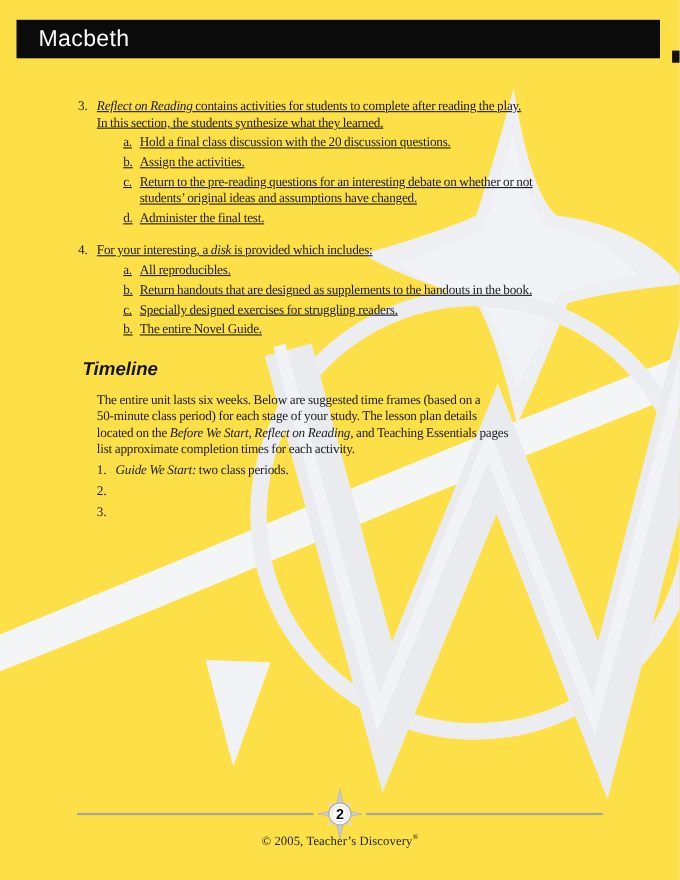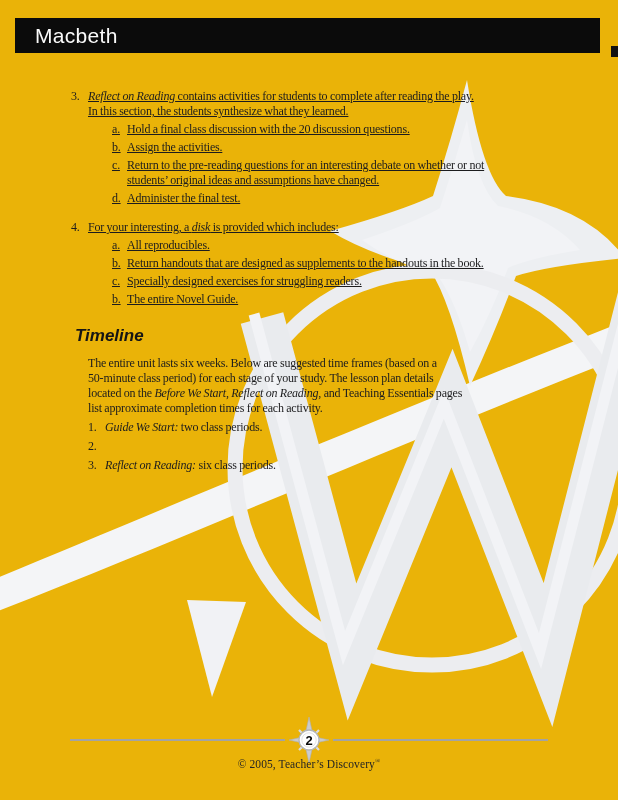--- a/index.html
+++ b/index.html
@@ -1,17 +1,17 @@
 <!DOCTYPE html>
 <html><head>
 <meta charset="utf-8">
 <style>
   html,body{margin:0;padding:0;background:#e9e9e9;}
   .page{
-    position:relative;width:618px;height:800px;background:#eab308;
+    position:relative;width:618px;height:800px;background:#fde047;
     overflow:hidden;font-family:"Liberation Serif",serif;color:#1c1c1e;
     margin:0 auto;
   }
   
   .watermark{position:absolute;left:0;top:0;z-index:0;}
   
   .titlebar{
     position:absolute;left:15px;top:18px;width:585px;height:35px;
     background:#0b0b0b;z-index:2;display:flex;align-items:center;
   }
@@ -162,21 +162,20 @@
     <div class="timeline-list">
       <div class="t-item">
         <span class="num">1.</span>
         <div class="forced-line"><i>Guide We Start:</i><span> two class periods.</span></div>
       </div>
       <div class="t-item">
         <span class="num">2.</span>
       </div>
       <div class="t-item">
         <span class="num">3.</span>
-        <div class="forced-line"><i>Reflect on Reading:</i><span> six class periods.</span></div>
       </div>
     </div>
   </main>
 
   <div class="footer-rule-row">
     <div class="rule"></div>
     <svg class="page-badge" width="42" height="48" viewBox="0 0 42 48" aria-hidden="true">
       <path d="M21,24 L31,14 M21,24 L11,14 M21,24 L31,34 M21,24 L11,34" stroke="#dadcdf" stroke-width="2.2" fill="none"></path>
       <polygon points="21,1 24.5,17 21,21.5 17.5,17" fill="#c9cbce" stroke="#aeb0b3" stroke-width="0.6"></polygon>
       <polygon points="21,47 24.5,31 21,26.5 17.5,31" fill="#c9cbce" stroke="#aeb0b3" stroke-width="0.6"></polygon>

